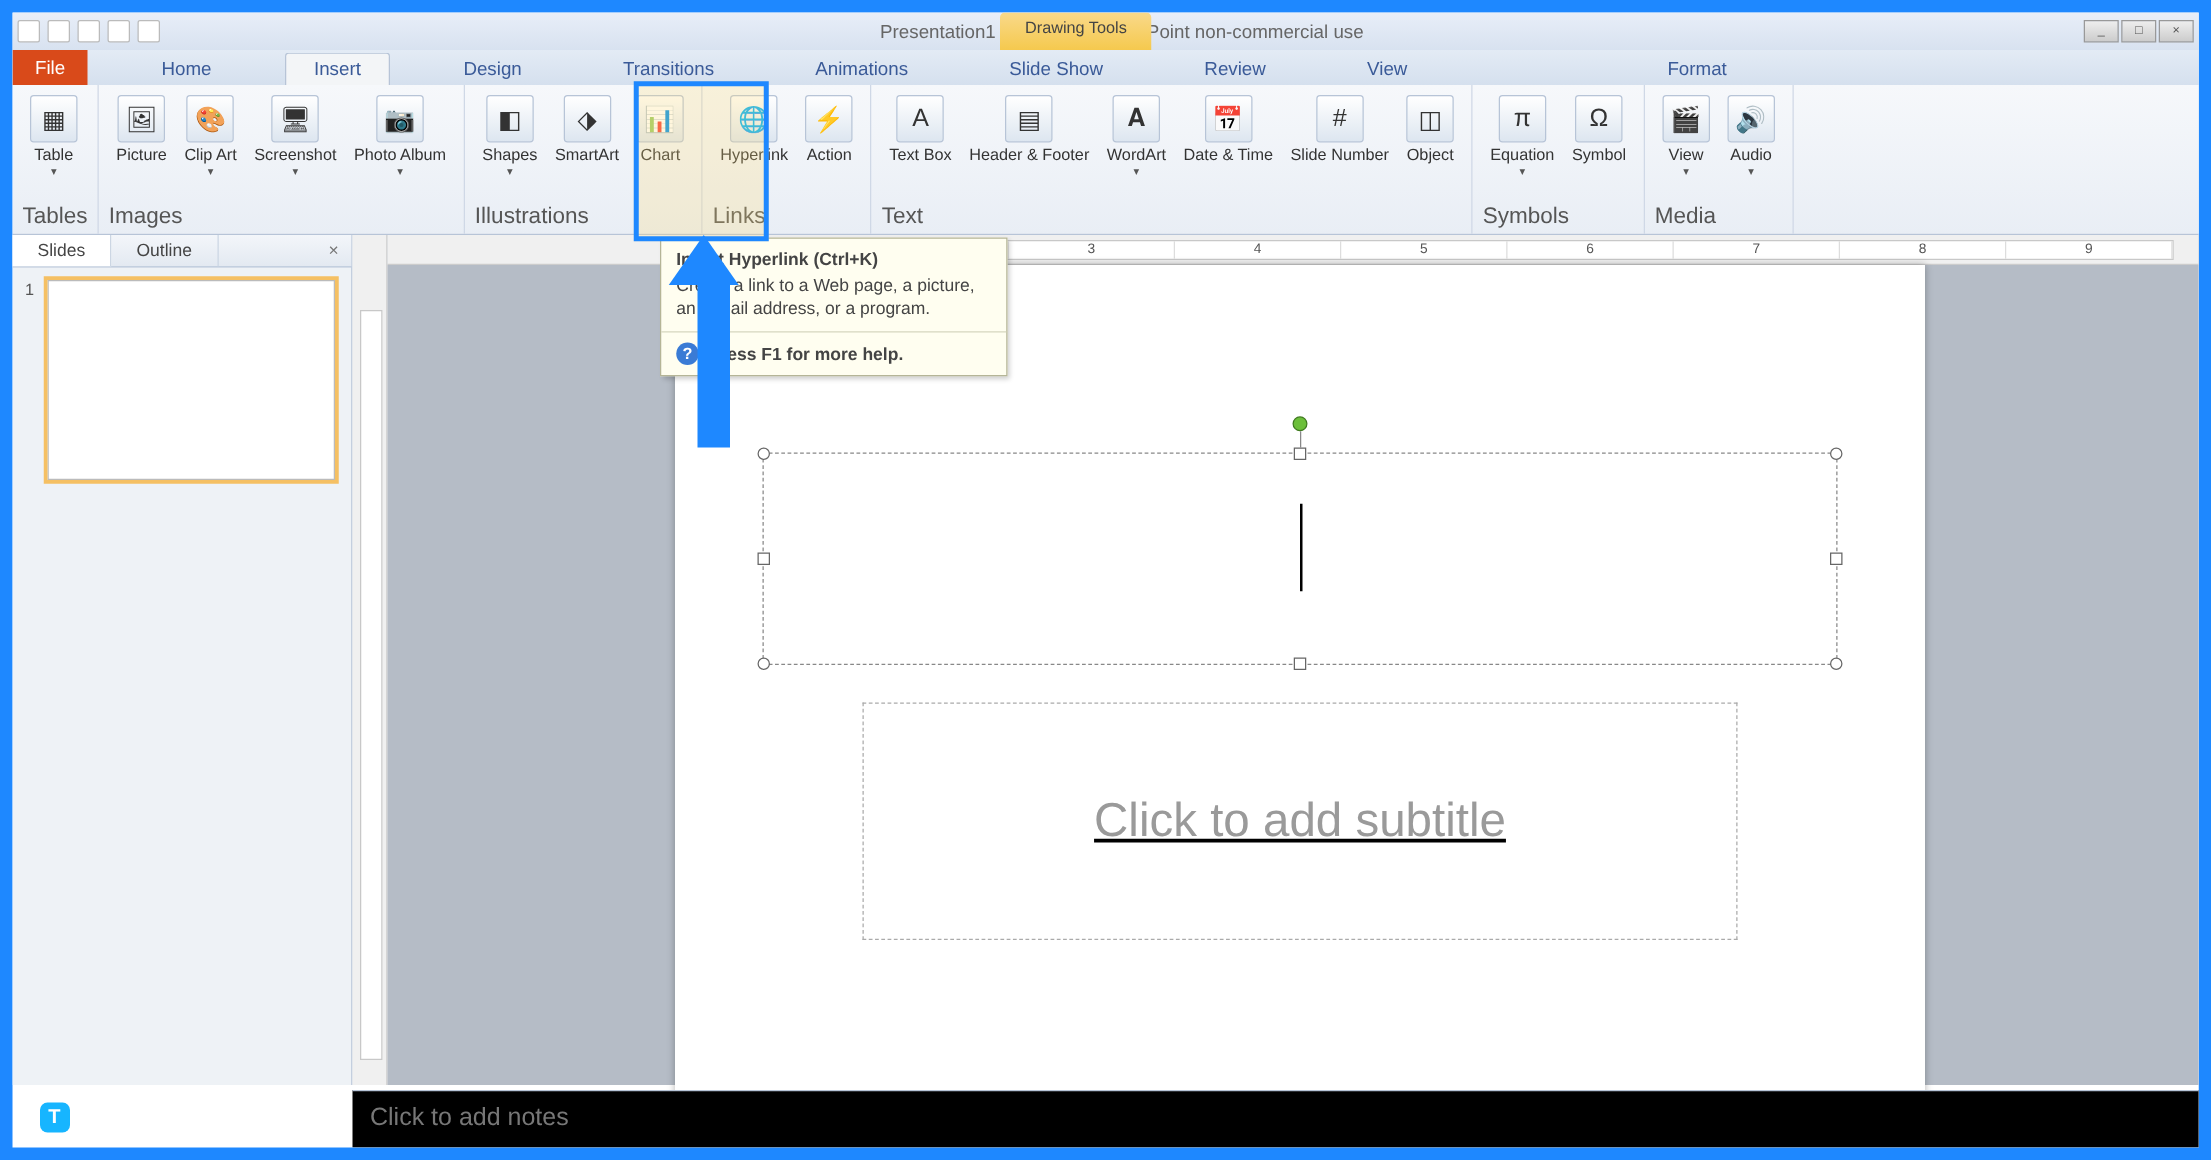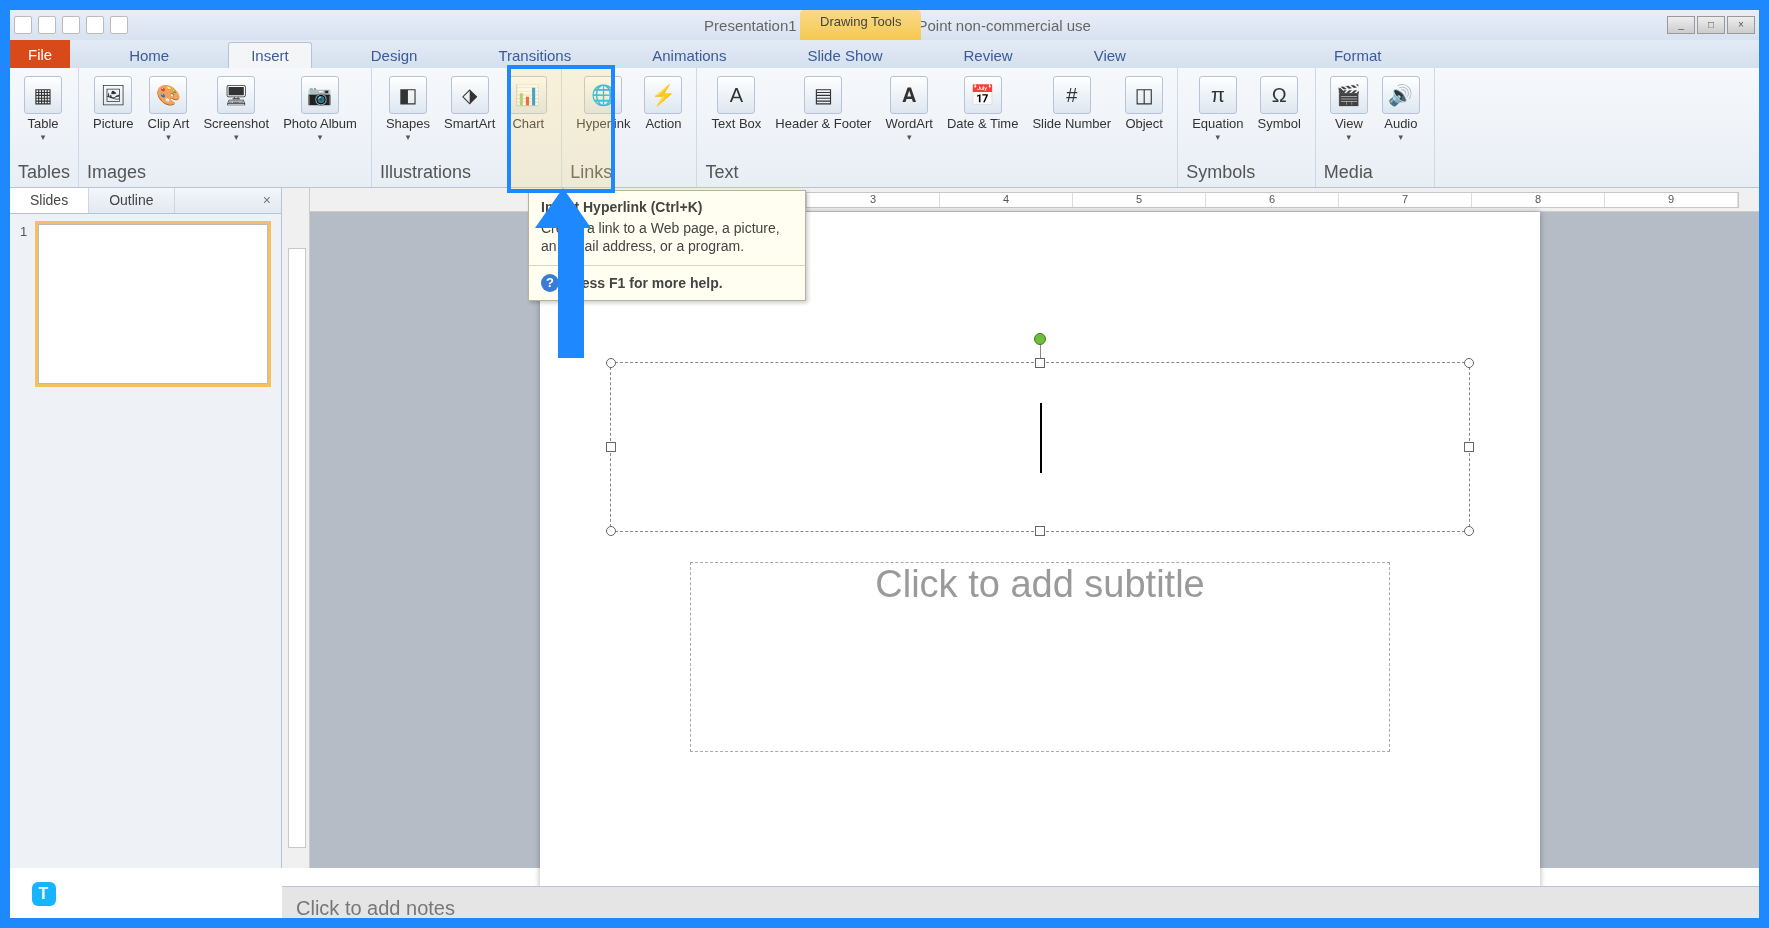--- a/index.html
+++ b/index.html
@@ -66,25 +66,25 @@
 .slide-canvas { position:absolute; top:24px; left:230px; width:1000px; height:680px; background:#fff; box-shadow:0 0 6px rgba(0,0,0,.3); }
 
 
 .title-box { position:absolute; top:150px; left:70px; width:860px; height:170px; border:1.5px dashed #888; }
 .handle { position:absolute; width:10px; height:10px; background:#fff; border:1px solid #666; border-radius:50%; }
 .handle.sq { border-radius:0; }
 .rot-handle { position:absolute; top:-30px; left:50%; width:12px; height:12px; background:#6cbf3a; border:1px solid #3e7a1e; border-radius:50%; transform:translateX(-50%);}
 .rot-line { position:absolute; top:-18px; left:50%; width:1px; height:18px; background:#888; }
 .cursor-caret { position:absolute; top:40px; left:50%; width:2px; height:70px; background:#000; }
 
-.subtitle-box { position:absolute; top:350px; left:150px; width:700px; height:190px; border:1.5px dashed #aaa; display:flex; align-items:flex-start; justify-content:center; }
+.subtitle-box { position:absolute; top:350px; left:150px; width:700px; height:190px; border:1.5px dashed #aaa; display:flex; align-items:center; justify-content:center;text-decoration:underline; }
 .subtitle-box .placeholder { color:#9a9a9a; font-size:38px; }
 
 
-.notes-pane { position:absolute; bottom:0; left:272px; right:0; height:32px; background:#e5e5e5; border-top:1px solid #b7c4d7; padding:10px 14px; font-size:20px; color:#777; }
+.notes-pane { position:absolute; bottom:0; left:272px; right:0; height:46px; background:#000000; border-top:1px solid #b7c4d7; padding:10px 14px; font-size:20px; color:#777; }
 
 
 .watermark { position:absolute; bottom:12px; left:22px; z-index:200; display:flex; align-items:center; gap:8px; color:#fff; font-weight:bold; font-size:18px; letter-spacing:1px; }
 .watermark .t-icon { width:24px; height:24px; background:#17b5ff; border-radius:6px; color:#fff; text-align:center; line-height:24px; font-size:16px; }
 </style>
 </head>
 <body>
 
 <div class="title-bar">
   <div class="qat">

